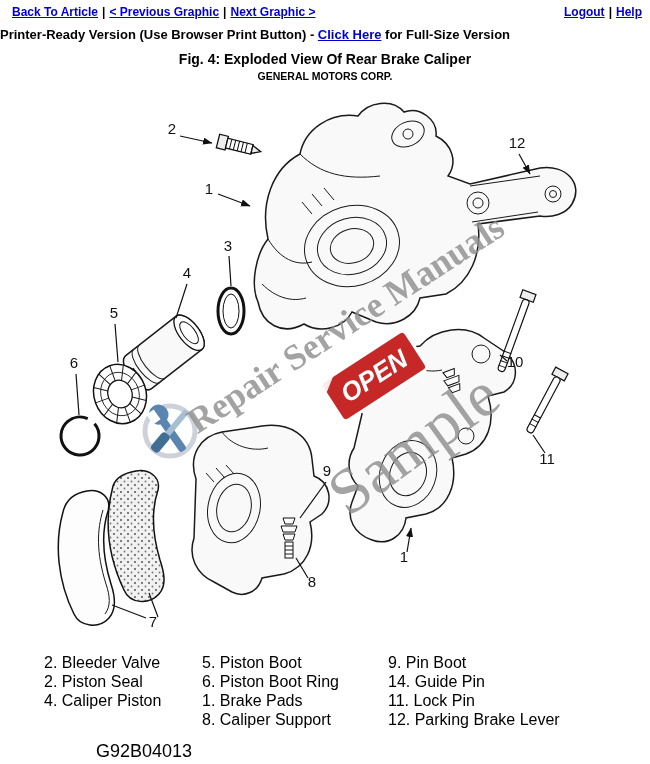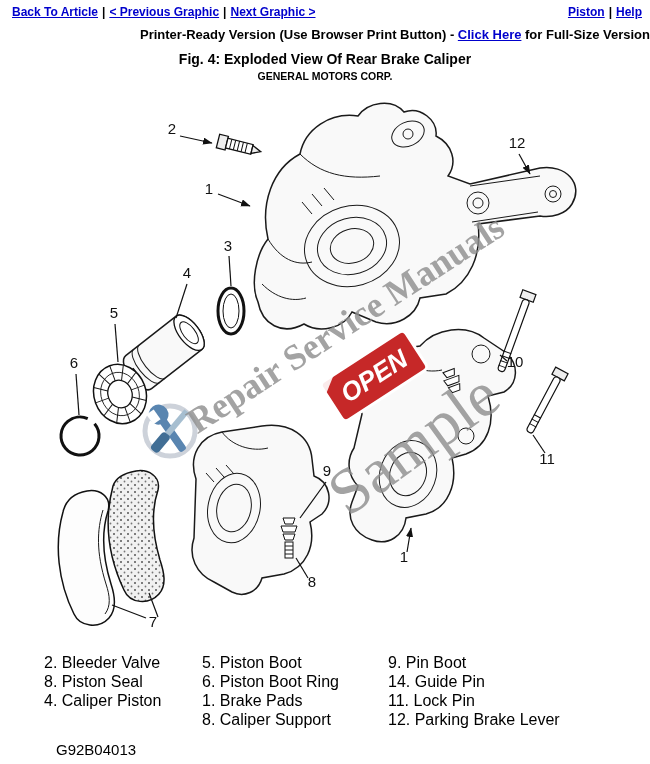--- a/index.html
+++ b/index.html
@@ -6,46 +6,46 @@
   body{
     width:650px;height:764px;background:#ffffff;color:#000;
     font-family:"Liberation Sans", sans-serif;overflow:hidden;
   }
   a{text-decoration:underline;cursor:pointer;}
   .topbar{display:flex;justify-content:space-between;align-items:flex-start;
     padding:5px 8px 1px 12px;font-size:12px;font-weight:bold;}
   .topbar a{color:#0000cc;}
   .navgroup{white-space:nowrap;}
   .sep{margin:0 4px;color:#000;font-weight:bold;}
-  .printer-line{text-align:right;font-size:13px;font-weight:bold;margin-top:7px;}
+  .printer-line{text-align:left;font-size:13px;font-weight:bold;margin-top:7px;}
   .printer-line a{color:#0000cc;}
   .fig-caption{text-align:center;font-size:14px;font-weight:bold;margin-top:9px;}
   .company{text-align:center;font-size:10.5px;font-weight:bold;margin-top:3px;}
   svg{display:block;margin-top:2px;}
   .callout{font-size:15px;fill:#111;font-family:"Liberation Sans",sans-serif;}
   .ldr{stroke:#111;stroke-width:1.2;fill:none;}
   .part-line{stroke:#1a1a1a;stroke-width:1.5;fill:#f9f9f9;}
   .thin{stroke:#1a1a1a;stroke-width:1;fill:none;}
   .legend{display:flex;padding-left:44px;font-size:16px;margin-top:4px;}
   .legend-col{line-height:19px;}
   .legend-col-1{width:158px;}
   .legend-col-2{width:186px;}
-  .footer-id{padding-left:56px;font-size:15px;margin-top:12px;}
+  .footer-id{padding-left:56px;font-size:18px;margin-top:12px;margin-left:40px;}
 </style>
 </head>
 <body>
 
 <div>
 
   <div class="topbar">
     <div class="navgroup">
       <a>Back To Article</a><span class="sep">|</span><a>&lt; Previous Graphic</a><span class="sep">|</span><a>Next Graphic &gt;</a>
     </div>
     <div class="navgroup">
-      <a>Piston</a><span class="sep">|</span><a>Help</a>
+      <a>Logout</a><span class="sep">|</span><a>Help</a>
     </div>
   </div>
 
   <div class="printer-line">
     <span>Printer-Ready Version (Use Browser Print Button) - </span><a>Click Here</a><span> for Full-Size Version</span>
   </div>
 
   <div class="fig-caption">Fig. 4: Exploded View Of Rear Brake Caliper</div>
   <div class="company">GENERAL MOTORS CORP.</div>
 
@@ -201,21 +201,21 @@
       <text x="0" y="9" text-anchor="middle" font-size="26" font-weight="bold" font-style="italic" fill="#ffffff" font-family="Liberation Sans, sans-serif">OPEN</text>
     </g>
 
     <text transform="translate(352,250) rotate(-33)" text-anchor="middle" font-size="36" font-weight="bold" fill="#8f8f8f" opacity="0.82" font-family="Liberation Serif, serif">Repair Service Manuals</text>
     <text transform="translate(426,377) rotate(-36)" text-anchor="middle" font-size="64" fill="#8f8f8f" opacity="0.82" font-family="Liberation Serif, serif">Sample</text>
   </svg>
 
   <div class="legend">
     <div class="legend-col legend-col-1">
       <div class="legend-item">2. Bleeder Valve</div>
-      <div class="legend-item">8. Piston Seal</div>
+      <div class="legend-item">2. Piston Seal</div>
       <div class="legend-item">4. Caliper Piston</div>
     </div>
     <div class="legend-col legend-col-2">
       <div class="legend-item">5. Piston Boot</div>
       <div class="legend-item">6. Piston Boot Ring</div>
       <div class="legend-item">1. Brake Pads</div>
       <div class="legend-item">8. Caliper Support</div>
     </div>
     <div class="legend-col legend-col-3">
       <div class="legend-item">9. Pin Boot</div>

